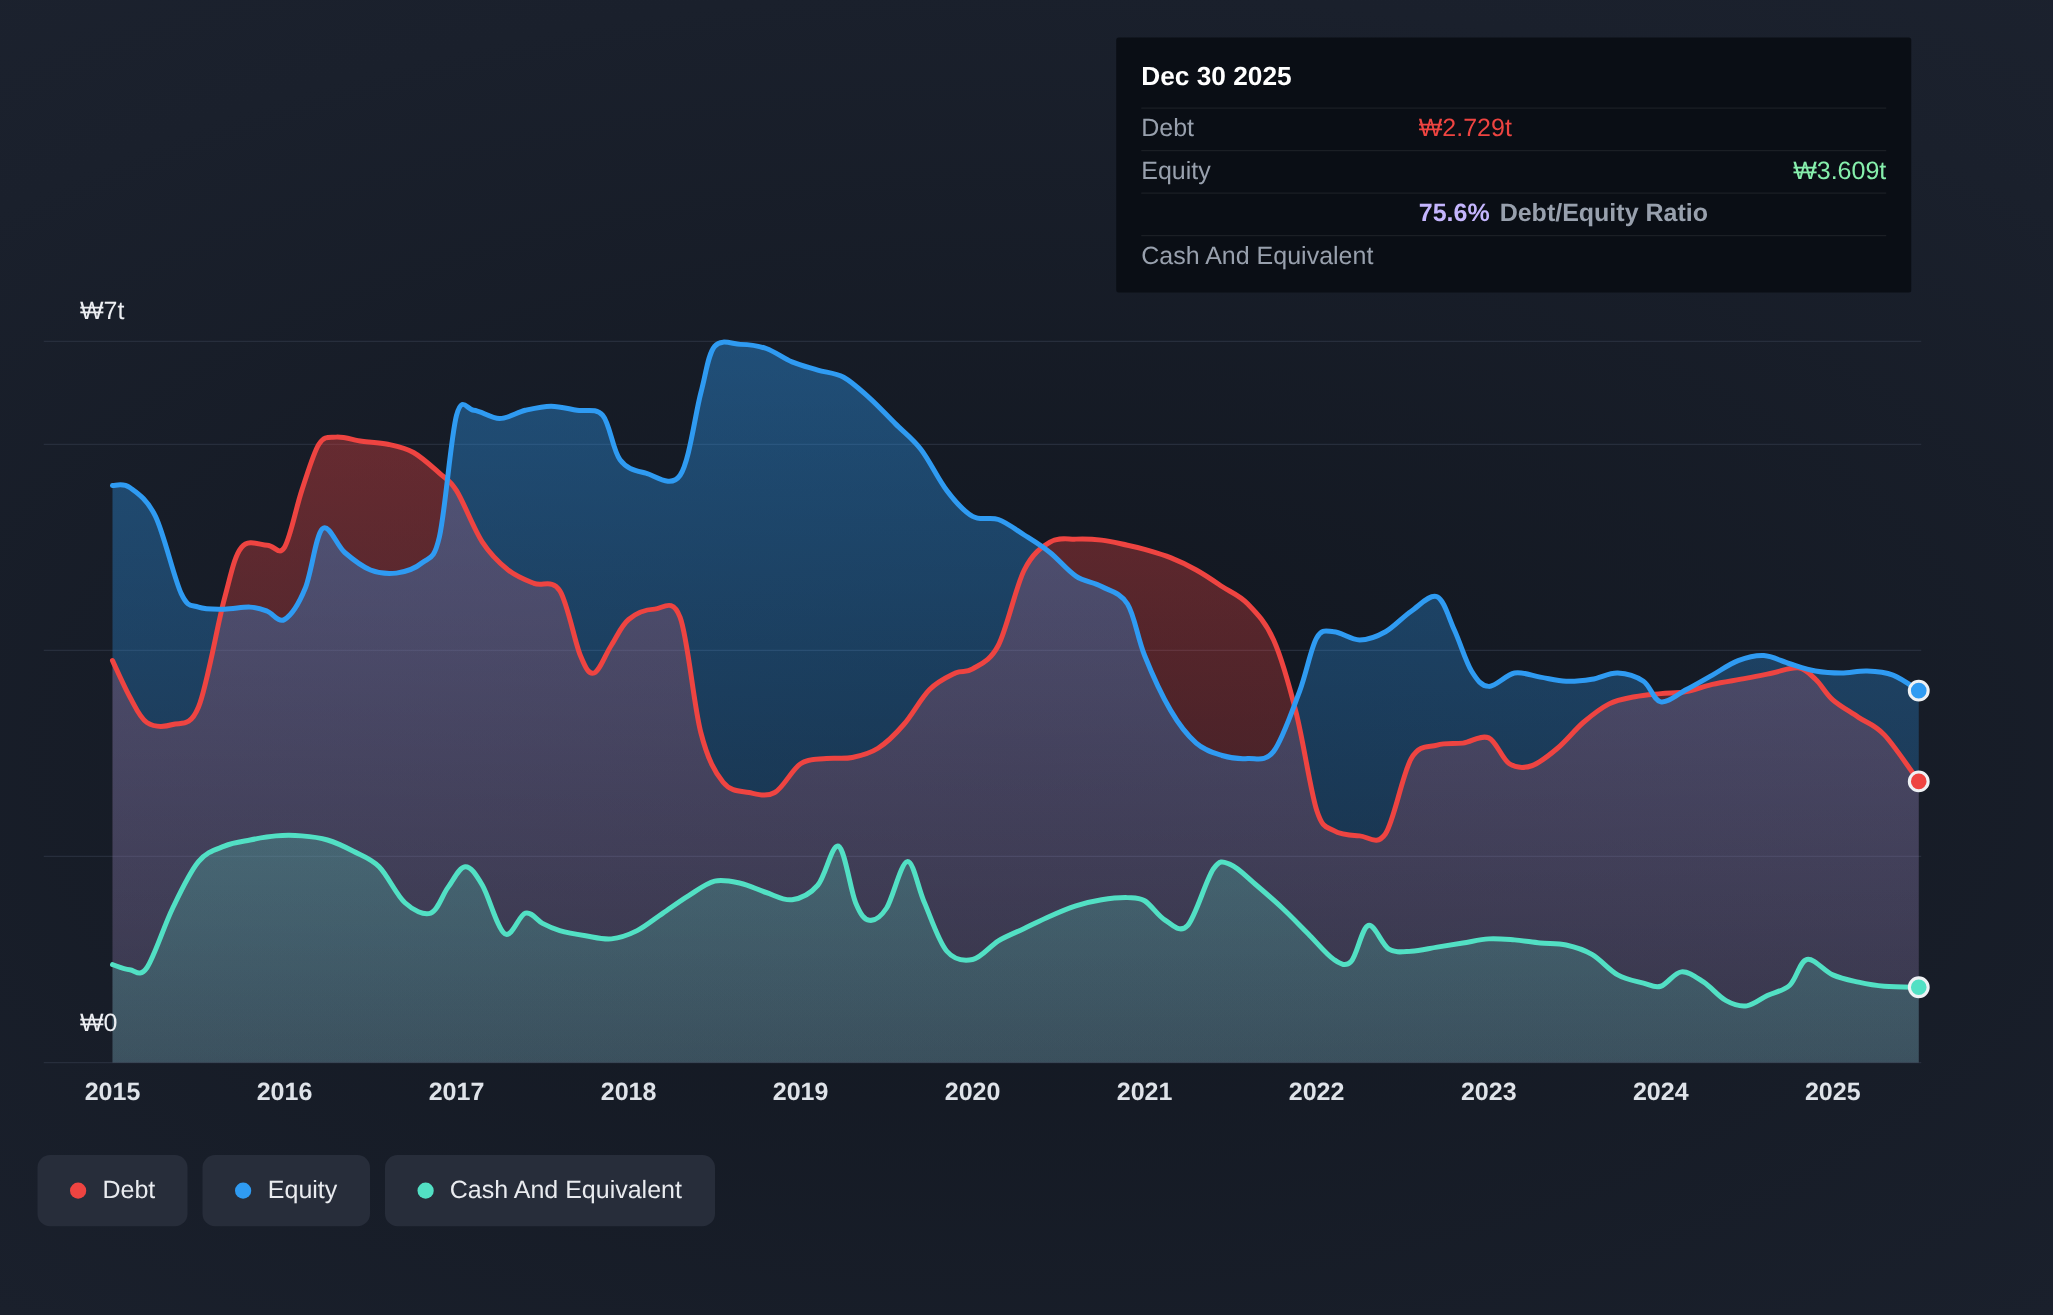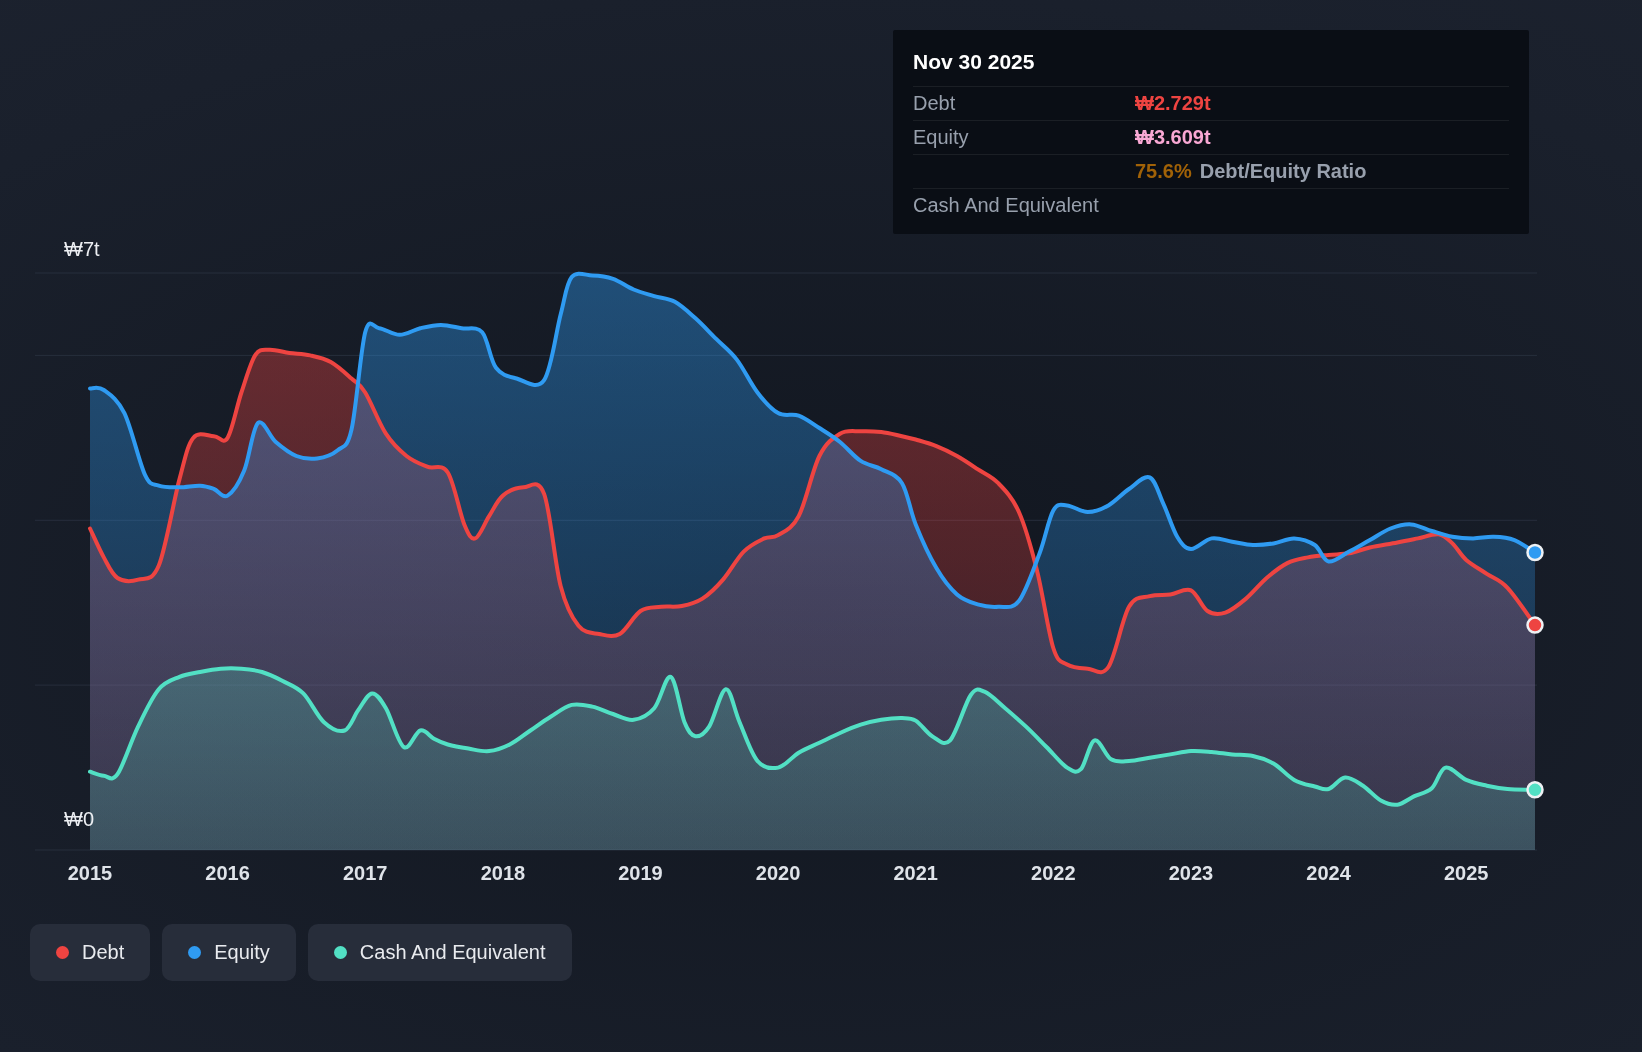--- a/index.html
+++ b/index.html
@@ -23,22 +23,22 @@
     padding:10px 20px 12px 20px;
   }
   .tt-title { font-size:21px; font-weight:700; color:#ffffff; padding:10px 0 12px 0; }
   .tt-row {
     display:grid; grid-template-columns:222px 1fr; align-items:center;
     padding:5px 0; min-height:33px;
     border-top:1px solid rgba(255,255,255,0.07);
     font-size:20px;
   }
   .tt-label { color:#98a0ad; }
-  .tt-value { font-weight:700; }
-  .tt-ratio-value { font-weight:700; color:#a16207; margin-right:8px; }
+  .tt-value { font-weight:400; }
+  .tt-ratio-value { font-weight:700; color:#c4b5fd; margin-right:8px; }
   .tt-ratio-label { font-weight:700; color:#98a0ad; }
 
   
   .ylabel { position:absolute; font-size:20px; color:#eceef2;margin-left:20px; }
   .ylabel.top { left:44px; top:238px; }
   .ylabel.bottom { left:44px; top:808px; }
 
   
   .legend { position:absolute; left:30px; top:924px; display:flex; gap:12px; }
   .pill {
@@ -94,28 +94,28 @@
       <text x="1053.3" y="880" fill="#dfe3e9" text-anchor="middle" font-size="20" font-weight="700" font-family="&quot;Liberation Sans&quot;, sans-serif">2022</text>
       <text x="1191.0" y="880" fill="#dfe3e9" text-anchor="middle" font-size="20" font-weight="700" font-family="&quot;Liberation Sans&quot;, sans-serif">2023</text>
       <text x="1328.6" y="880" fill="#dfe3e9" text-anchor="middle" font-size="20" font-weight="700" font-family="&quot;Liberation Sans&quot;, sans-serif">2024</text>
       <text x="1466.2" y="880" fill="#dfe3e9" text-anchor="middle" font-size="20" font-weight="700" font-family="&quot;Liberation Sans&quot;, sans-serif">2025</text>
     </svg>
 
   <div class="ylabel top">₩7t</div>
   <div class="ylabel bottom">₩0</div>
 
   <div class="tooltip">
-    <div class="tt-title">Nov 30 2025</div>
+    <div class="tt-title">Dec 30 2025</div>
     <div class="tt-row">
       <span class="tt-label">Debt</span>
       <span class="tt-value" style="color: rgb(238, 68, 65);">₩2.729t</span>
     </div>
     <div class="tt-row">
       <span class="tt-label">Equity</span>
-      <span class="tt-value" style="color: #f9a8d4;">₩3.609t</span>
+      <span class="tt-value" style="color: #86efac; text-align: right;">₩3.609t</span>
     </div>
     <div class="tt-row">
       <span></span>
       <span>
         <span class="tt-ratio-value">75.6%</span><span class="tt-ratio-label">Debt/Equity Ratio</span>
       </span>
     </div>
     <div class="tt-row">
       <span class="tt-label">Cash And Equivalent</span>
     </div>

